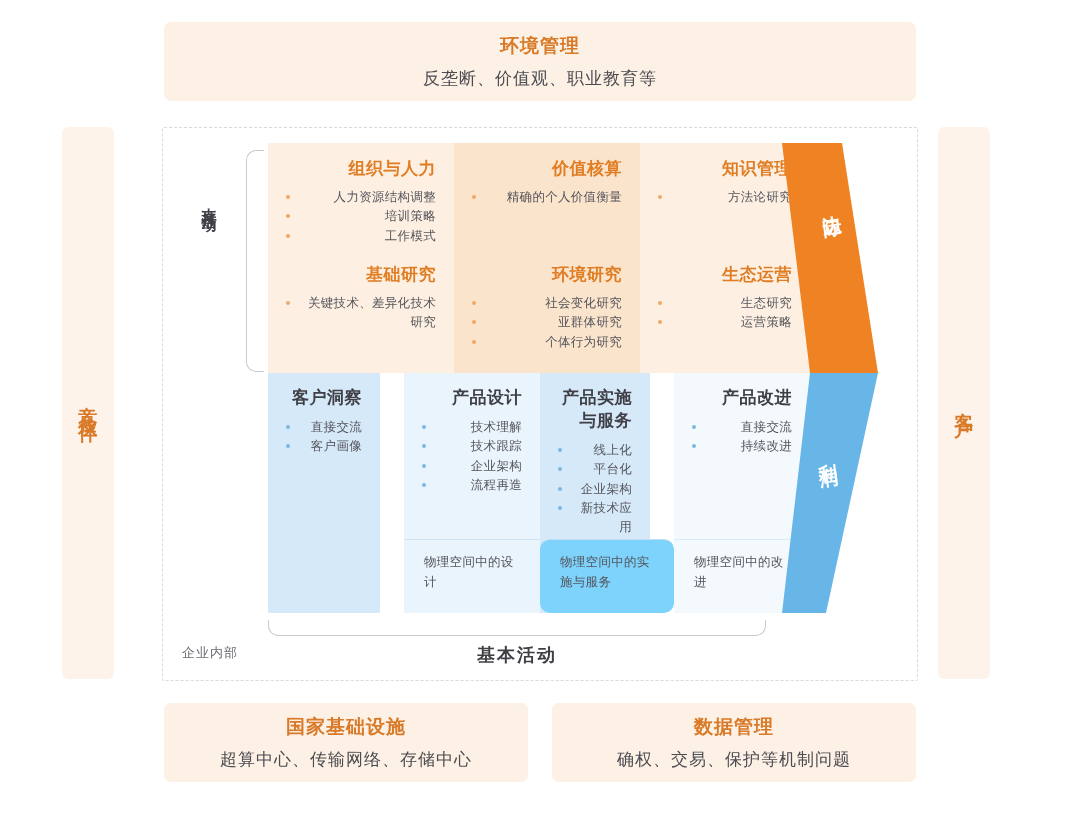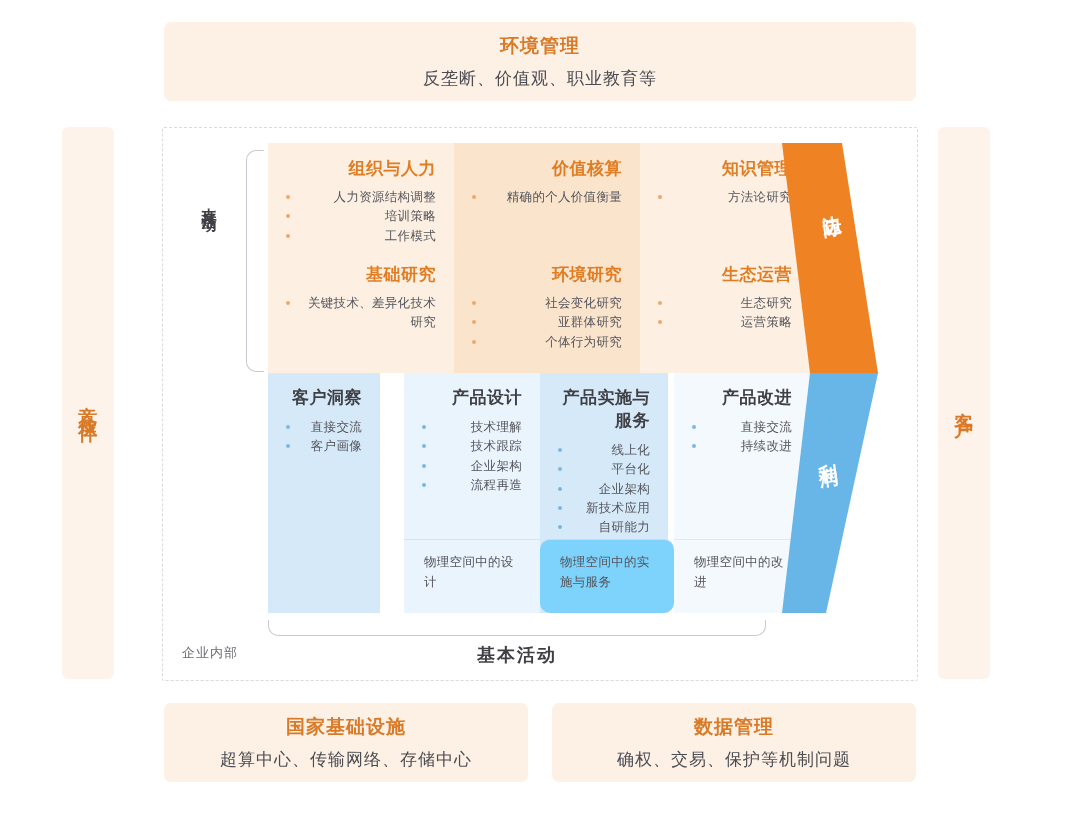--- a/index.html
+++ b/index.html
@@ -211,21 +211,21 @@
     height: 240px;
   }
   .bas-col {
     position: absolute;
     top: 0;
     height: 240px;
     box-sizing: border-box;
   }
   #bas-col-1 { left: 0px;   width: 112px; background: #d6e9f8; }
   #bas-col-2 { left: 136px; width: 136px; background: #eaf4fc; }
-  #bas-col-3 { left: 272px; width: 128px; background: #d6e9f8; }
+  #bas-col-3 { left: 272px; width: 110px; background: #d6e9f8; }
   #bas-col-4 { left: 406px; width: 136px; background: #f4f9fd; }
 
   .bas-title {
     font-size: 17px;
     font-weight: bold;
     color: #3f3f46;
     letter-spacing: 0.5px;
     margin: 0 0 8px 0;
     line-height: 1.35;
   }

